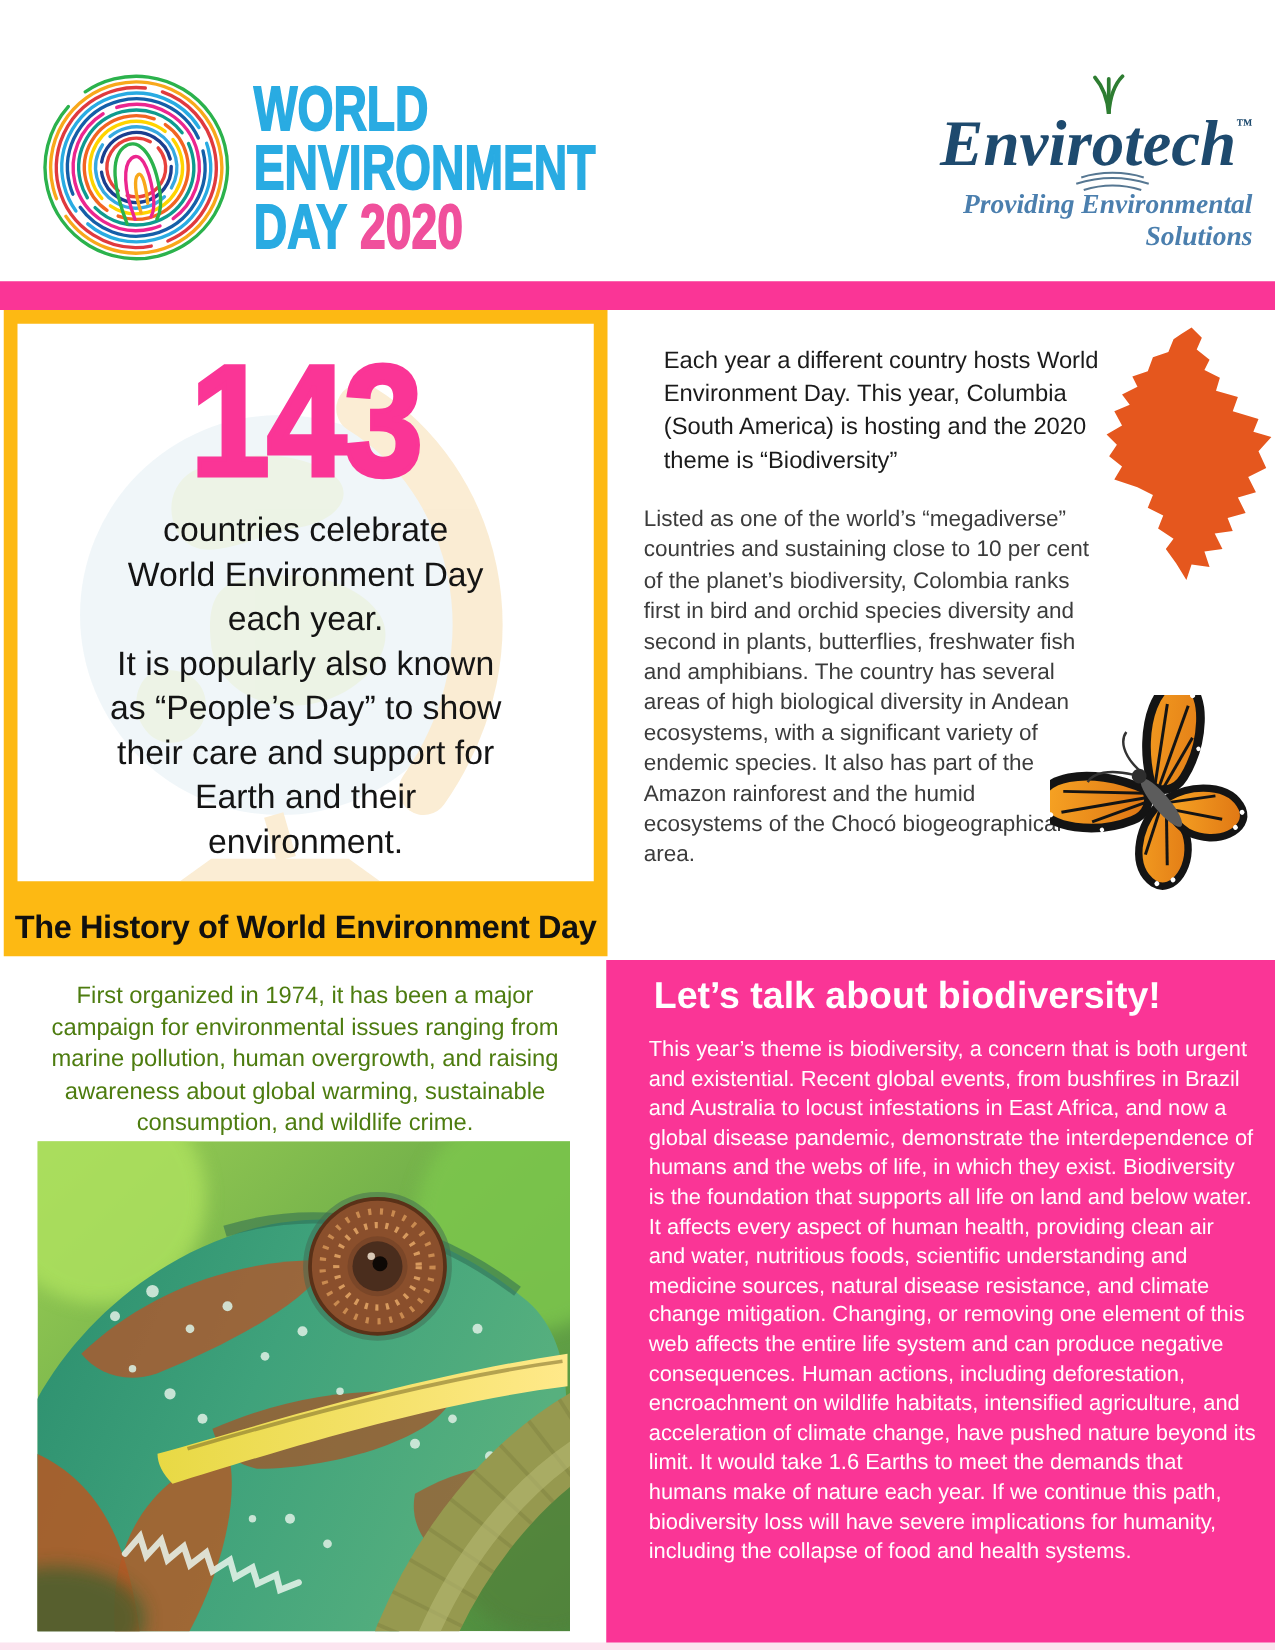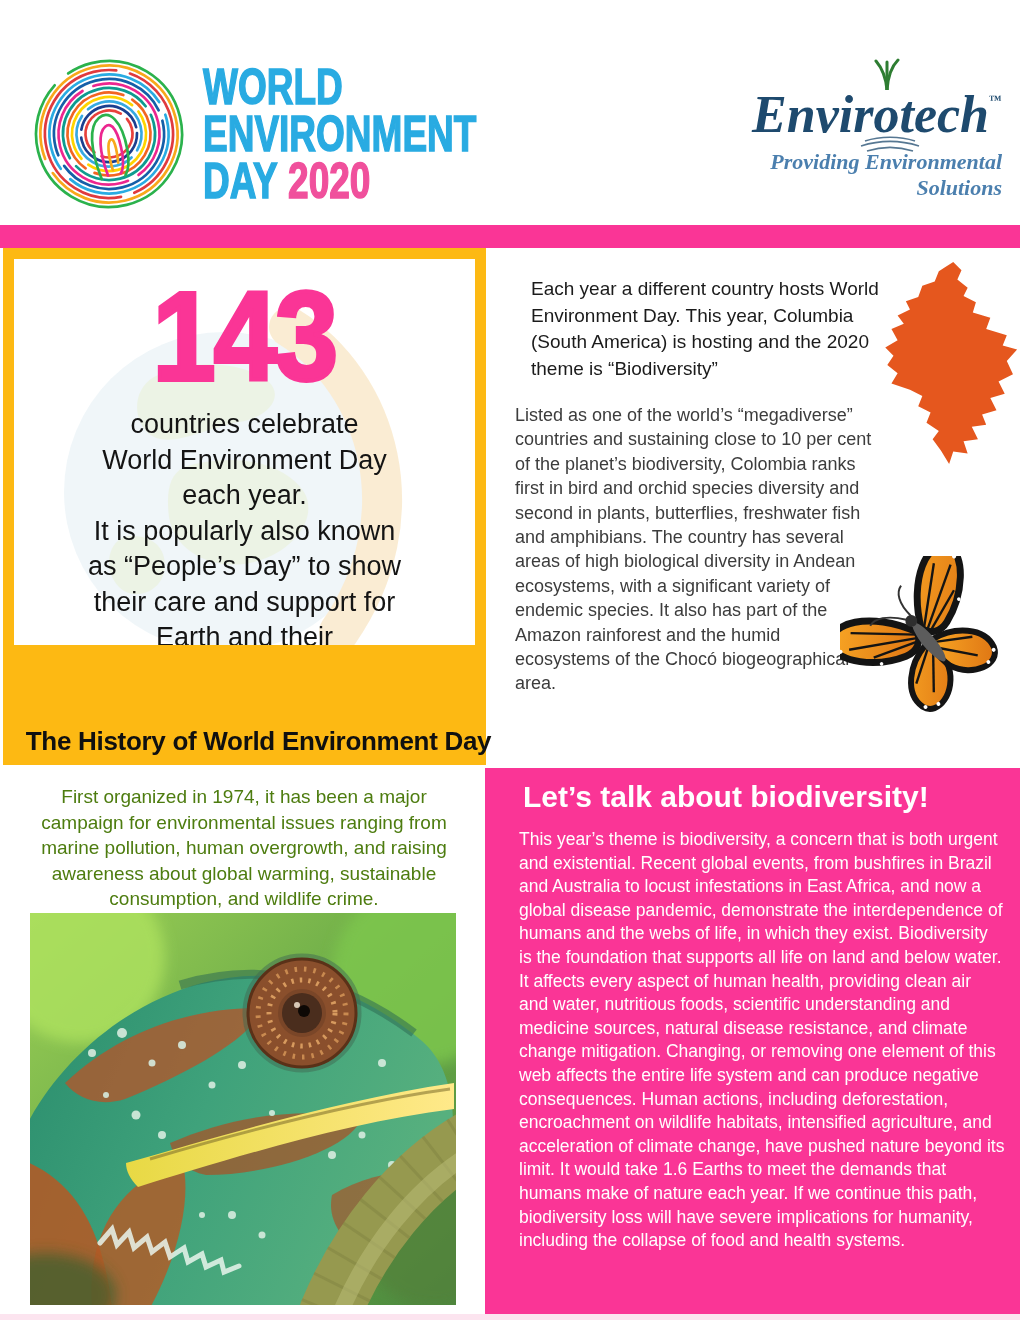--- a/index.html
+++ b/index.html
@@ -22,29 +22,29 @@
   .env-tm{font-size:13px;vertical-align:28px;-webkit-text-stroke:0;font-style:normal;}
   .env-sub{margin-top:6px;font-family:"Liberation Serif",serif;font-size:15.5px;
            letter-spacing:1.6px;color:var(--envirotech-green);white-space:nowrap;}
   .env-tag{margin-top:4px;font-family:"Liberation Serif",serif;font-style:italic;font-weight:700;
            font-size:22px;color:var(--tagline-blue);}
 
   .pink-bar{position:absolute;left:0;top:225px;width:1020px;height:23px;background:var(--accent-pink);}
 
   
   .yellow-box{position:absolute;left:3px;top:248px;width:483px;height:517px;background:var(--accent-yellow);}
-  .yb-inner{position:absolute;left:11px;top:11px;width:461px;height:386px;background:#fff;overflow:hidden;}
+  .yb-inner{position:absolute;left:11px;top:11px;width:461px;height:446px;background:#fff;overflow:hidden;}
   .yb-watermark{position:absolute;left:20px;top:28px;width:430px;height:418px;opacity:.38;}
   .yb-number{position:absolute;top:12px;left:0;width:100%;text-align:center;
              font-size:126px;line-height:1.05;font-weight:700;color:var(--accent-pink);
              -webkit-text-stroke:4px var(--accent-pink);letter-spacing:-2px;
              transform:scaleX(.9);transform-origin:center;}
   .yb-text{position:absolute;top:148px;left:0;width:100%;text-align:center;
            font-size:27px;line-height:35.5px;color:#141414;white-space:pre-line;}
-  .yb-heading{position:absolute;bottom:0;left:14px;width:100%;height:48px;display:flex;
+  .yb-heading{position:absolute;bottom:0;left:0;width:100%;height:48px;display:flex;
               align-items:center;justify-content:center;font-weight:700;font-size:26px;
               color:#101010;letter-spacing:-.3px;}
 
   
   .history-para{position:absolute;left:25px;top:784px;width:438px;text-align:center;
                 font-size:19px;line-height:25.5px;color:#4d7c0f;}
   .chameleon{position:absolute;left:30px;top:913px;width:426px;height:392px;}
 
   
   .host-para1{position:absolute;left:515px;top:276px;width:370px;font-size:19px;

